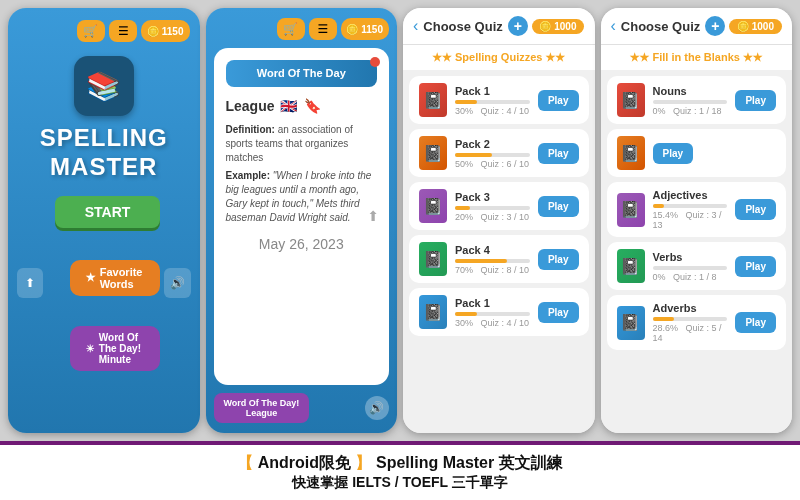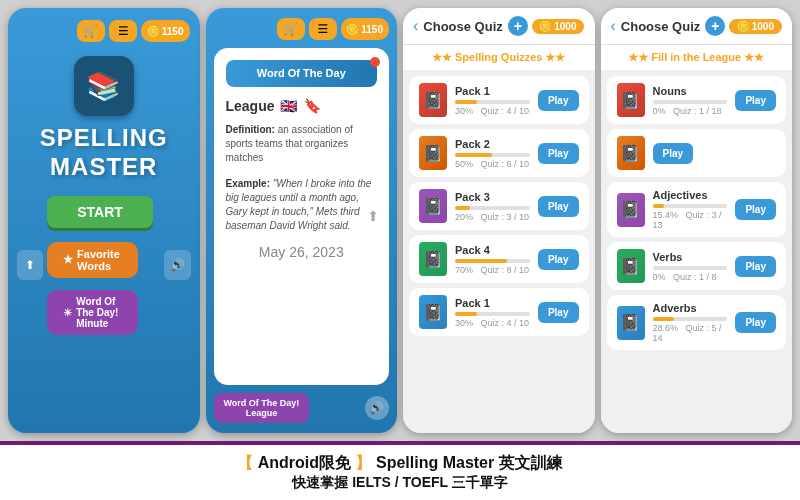--- a/index.html
+++ b/index.html
@@ -435,21 +435,21 @@
           <span>1150</span>
         </div>
       </div>
       <div class="app-logo">📚</div>
       <div class="app-title">
         <div>SPELLING</div>
         <div>MASTER</div>
       </div>
       <div class="phone1-main-row">
         <div class="side-btn">⬆</div>
-        <div style="display:flex;flex-direction:column;align-items:flex-start;gap:6px;">
+        <div style="display:flex;flex-direction:column;align-items:flex-end;gap:24px;">
           <button class="start-btn">START</button>
           <div class="fav-btn">
             <span>★</span>
             <span>Favorite Words</span>
           </div>
           <div class="wotd-btn">
             <span>☀</span>
             <div>
               <div>Word Of The Day!</div>
               <div>Minute</div>
@@ -474,21 +474,21 @@
       <div class="wotd-card">
         <div class="wotd-header">
           <span>Word Of The Day</span>
           <div class="wotd-dot"></div>
         </div>
         <div class="wotd-word">
           <span>League</span>
           <span>🇬🇧</span>
           <span>🔖</span>
         </div>
-        <div style="font-size:10px;color:#333;margin-bottom:12px;">
+        <div style="font-size:10px;color:#333;margin-bottom:4px;">
           <span class="wotd-def-label">Definition: </span>
           <span class="wotd-def-text">an association of sports teams that organizes matches</span>
         </div>
         <div style="font-size:10px;color:#333;">
           <span class="wotd-def-label">Example: </span>
           <span class="wotd-example">"When I broke into the big leagues until a month ago, Gary kept in touch," Mets third baseman David Wright said.</span>
         </div>
         <div class="share-icon">⬆</div>
         <div class="wotd-date">May 26, 2023</div>
       </div>
@@ -589,21 +589,21 @@
         <div style="display:flex;gap:4px;align-items:center;">
           <div class="add-btn">+</div>
           <div class="quiz-coin">
             <span>🪙</span>
             <span>1000</span>
           </div>
         </div>
       </div>
       <div class="quiz-subtitle">
         <span class="stars">★★ </span>
-        <span>Fill in the League</span>
+        <span>Fill in the Blanks</span>
         <span class="stars"> ★★</span>
       </div>
       <div class="quiz-list" id="quiz-list-4">
 
       <div class="quiz-item">
         <div class="quiz-item-book-img book-red">📓</div>
         <div class="quiz-item-info">
           <div class="quiz-item-name">Nouns</div>
           <div class="quiz-progress-bar">
             <div class="quiz-progress-fill" style="width:0%"></div>

